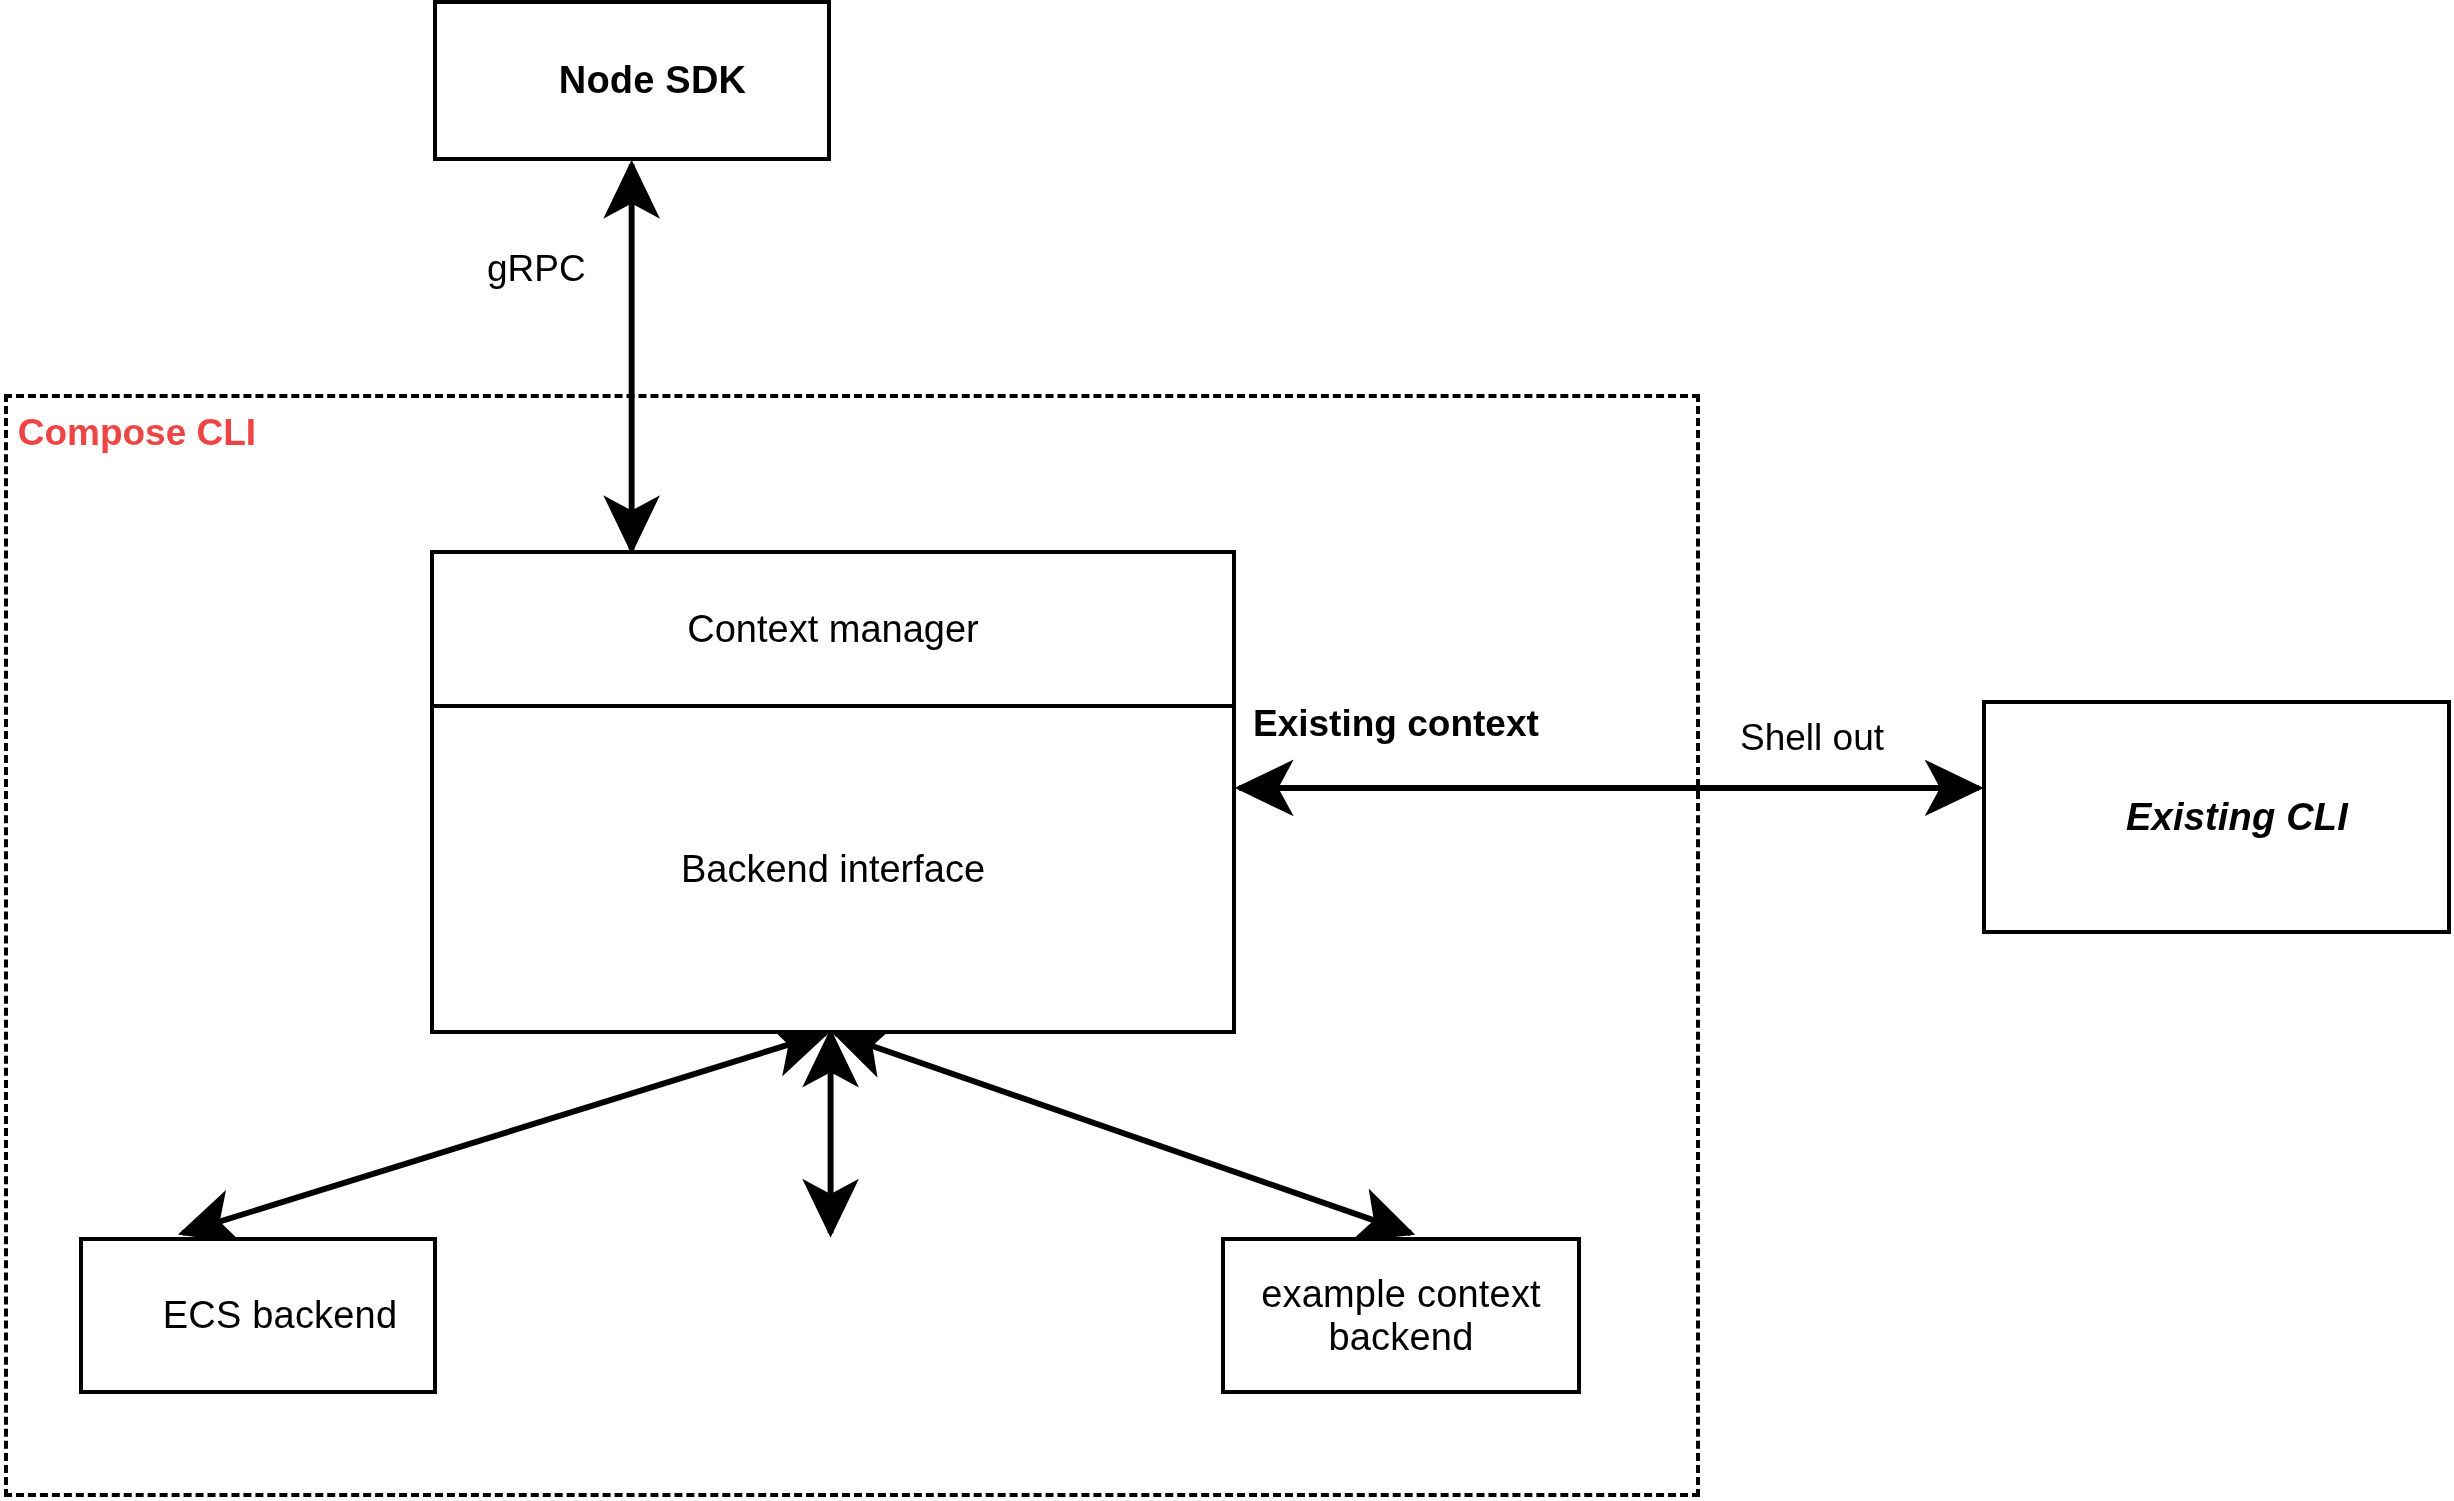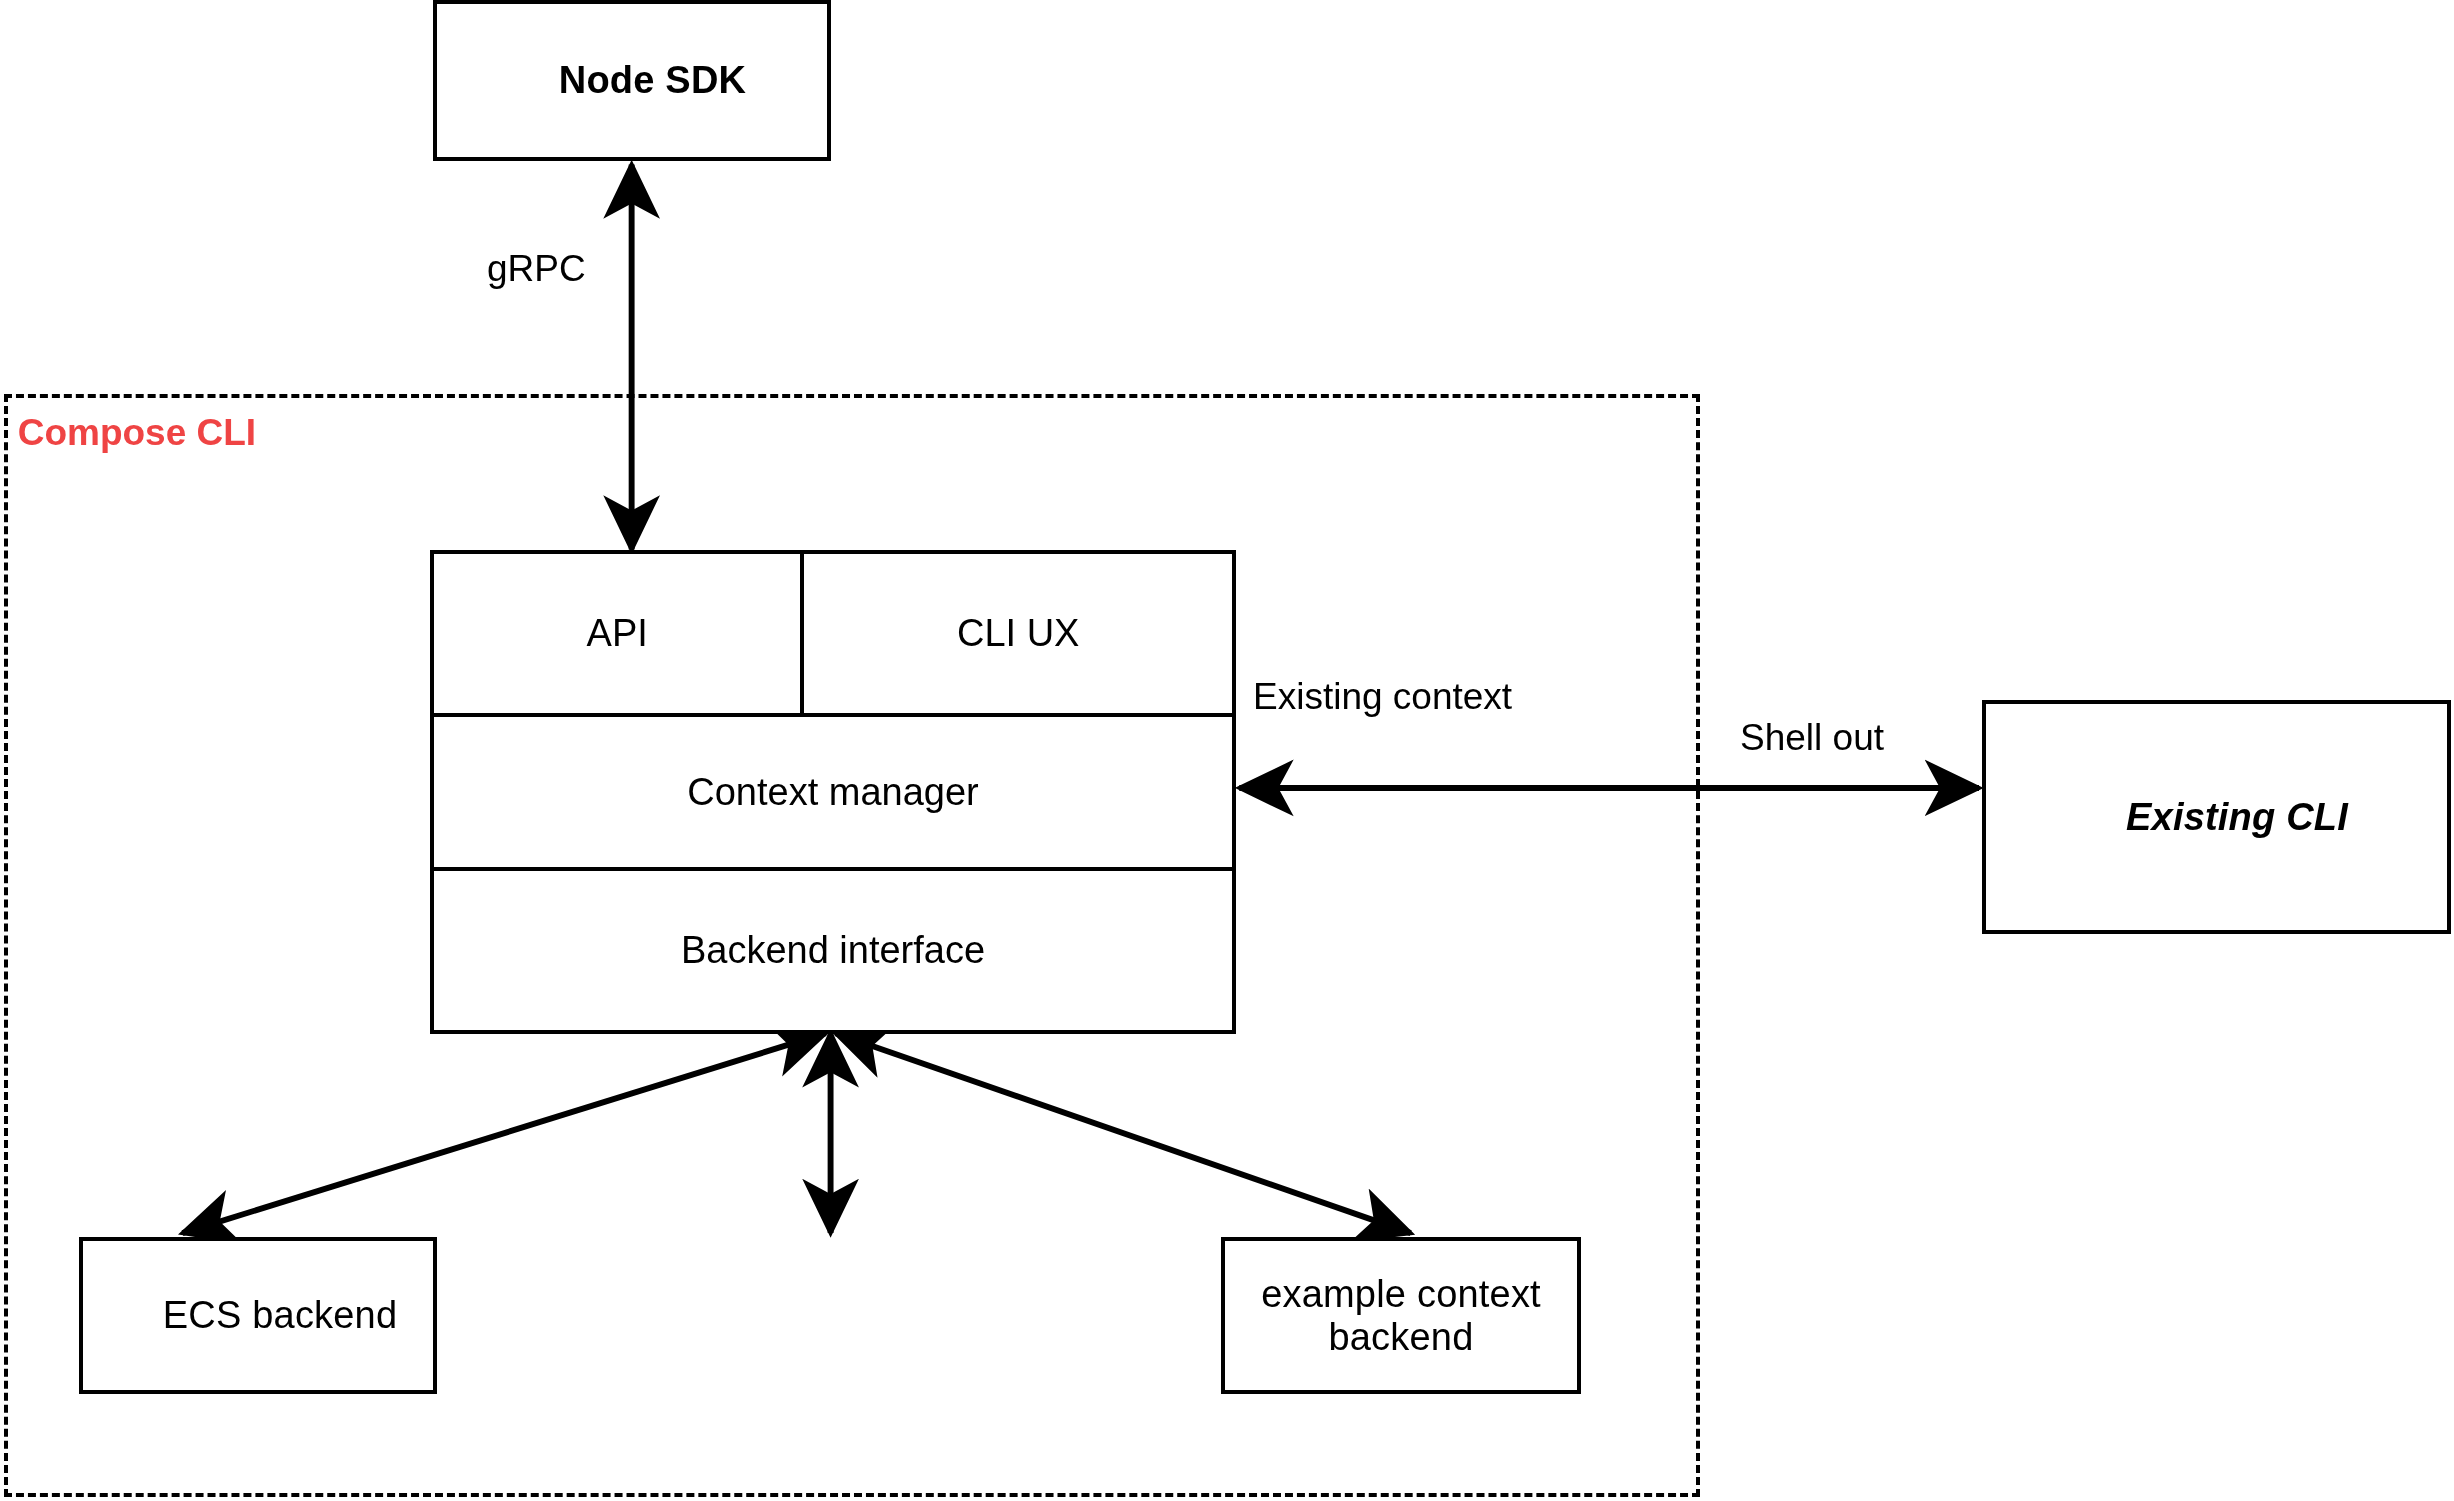--- a/index.html
+++ b/index.html
@@ -116,43 +116,35 @@
   </svg>
 
   <div class="node-box" style="left:433px; top:0px; width:398px; height:161px;">
     <span class="node-label bold-label">Node SDK</span>
   </div>
 
   <div class="edge-label" style="left:487px; top:248px;">gRPC</div>
 
   <div class="stack-wrap" style="left:430px; top:550px; width:806px; height:484px;">
 
-    <div class="stack-row" style="height:163px;">
-      <div class="stack-cell split-left">
-        <span>API</span>
-      </div>
-      <div class="stack-cell">
-        <span>CLI UX</span>
-      </div>
-    </div>
 
     <div class="stack-row" style="height:154px;">
       <div class="stack-cell">
         <span>Context manager</span>
       </div>
     </div>
 
     <div class="stack-row last" style="flex:1 1 auto;">
       <div class="stack-cell">
         <span>Backend interface</span>
       </div>
     </div>
   </div>
 
-  <div class="edge-label" style="left:1253px; top:676px;">Existing context</div>
+  <div class="edge-label" style="left:1253px; top:703px;font-weight:bold;">Existing context</div>
 
   <div class="edge-label" style="left:1740px; top:717px;">Shell out</div>
 
   <div class="node-box" style="left:1982px; top:700px; width:469px; height:234px;font-style:italic;">
     <span class="node-label bold-label">Existing CLI</span>
   </div>
 
   <div class="node-box" style="left:79px; top:1237px; width:358px; height:157px;padding-left:44px;">
     <span class="node-label">ECS backend</span>
   </div>

